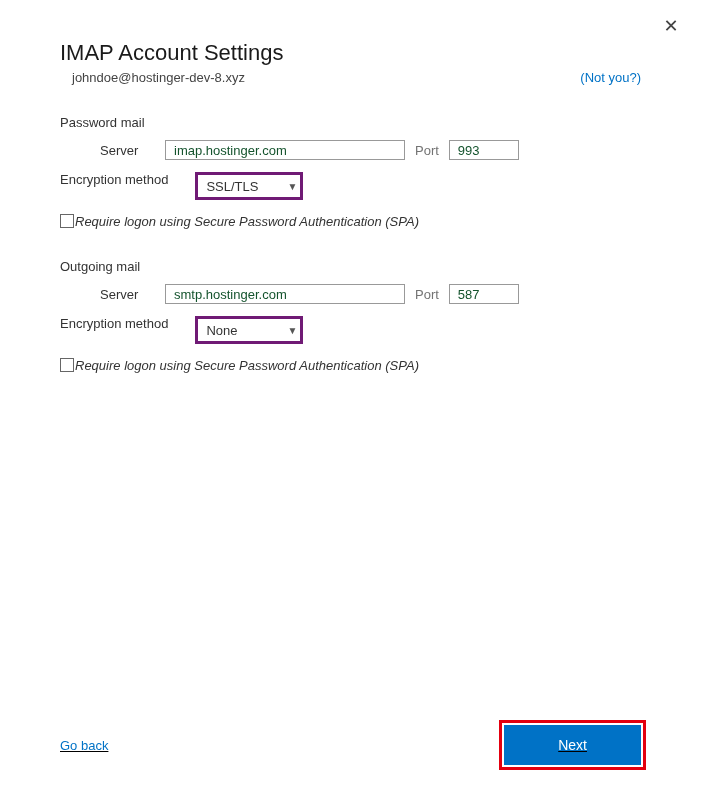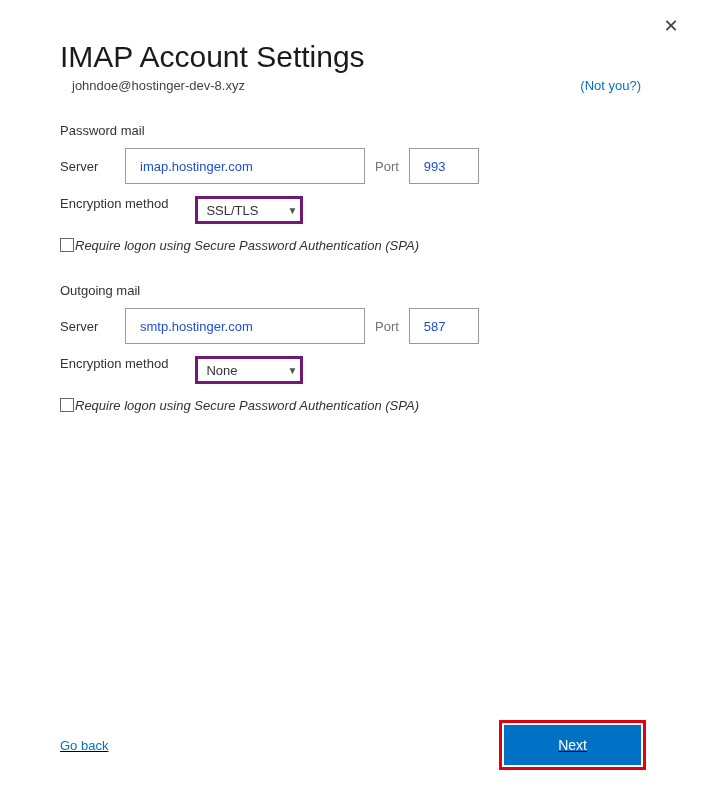--- a/index.html
+++ b/index.html
@@ -37,21 +37,21 @@
       border: none;
       cursor: pointer;
       font-size: 18px;
       color: #444;
       display: flex;
       align-items: center;
       justify-content: center;
     }
 
     .title {
-      font-size: 30px;
+      font-size: 22px;
       font-weight: 300;
       color: #1a1a1a;
       margin-top: 20px;
       margin-bottom: 4px;
     }
 
     .subtitle-row {
       display: flex;
       justify-content: space-between;
       align-items: center;
@@ -75,35 +75,36 @@
       font-size: 13px;
       color: #333;
       margin-bottom: 10px;
     }
 
     .field-row {
       display: flex;
       align-items: center;
       margin-bottom: 12px;
       gap: 10px;
+      margin-left: 40px;
     }
 
     .field-label {
       font-size: 13px;
       color: #333;
       min-width: 55px;
     }
 
     .text-input {
       border: 1px solid #999;
-      padding: 5px 14px;
-      font-size: 13px;
-      color: #1d4ed8;
+      padding: 5px 8px;
+      font-size: 13px;
+      color: #14532d;
       outline: none;
-      height: 36px;
+      height: 20px;
     }
 
     .server-input {
       width: 240px;
     }
 
     .port-input {
       width: 70px;
     }
 

